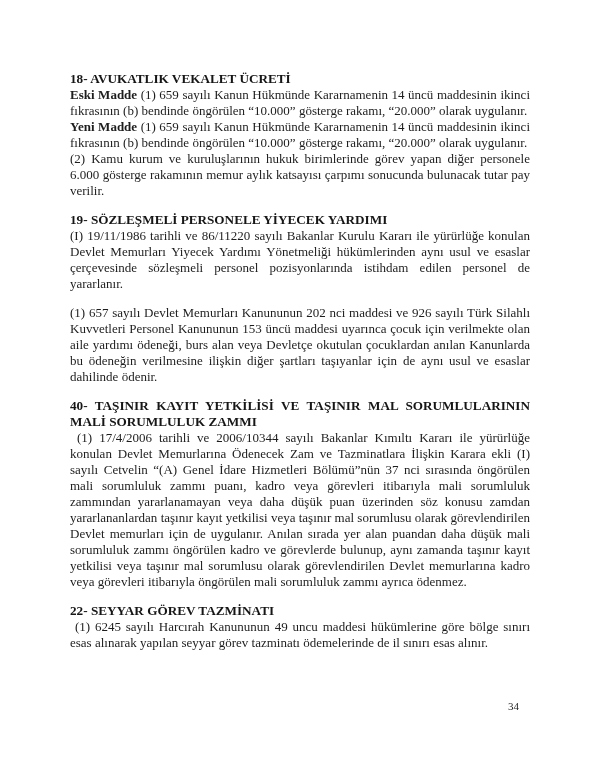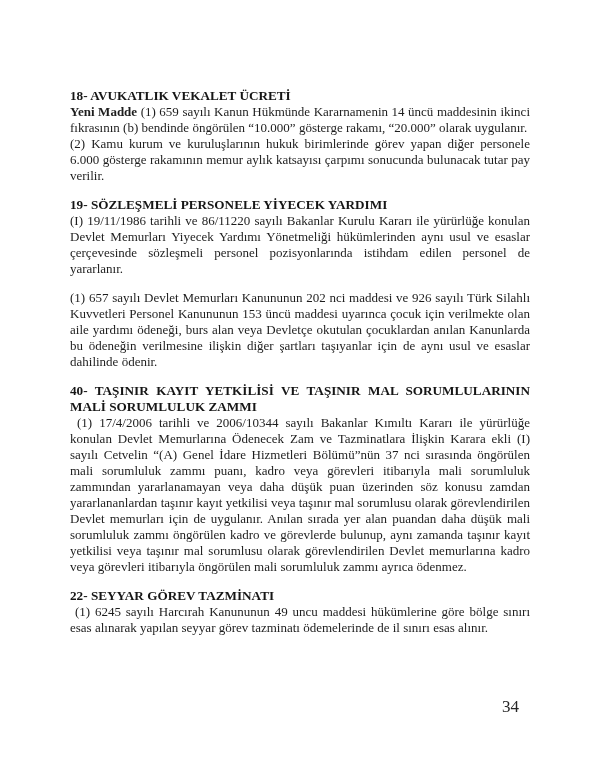--- a/index.html
+++ b/index.html
@@ -11,21 +11,21 @@
     position: relative;
     width: 600px;
     height: 777px;
     background: #ffffff;
     font-family: "Liberation Serif", serif;
     overflow: hidden;
   }
   .content {
     position: absolute;
     left: 70px;
-    top: 88px;
+    top: 71px;
     width: 460px;
     font-size: 13px;
     line-height: 16px;
     color: #1d1d1d;
     text-align: justify;
   }
   .section {
     margin: 0 0 13px 0;
   }
   .section-heading {
@@ -39,21 +39,21 @@
   .para {
     margin: 0;
   }
   .para .lead {
     font-weight: bold;
   }
   .page-number {
     position: absolute;
     top: 699px;
     right: 81px;
-    font-size: 17px;
+    font-size: 11px;
     line-height: 15px;
     color: #262626;
     font-family: "Liberation Serif", serif;
   }
   .watermark {
     position: absolute;
     right: 2px;
     bottom: 2px;
     width: 106px;
     height: 32px;
@@ -93,20 +93,21 @@
 </style>
 </head>
 <body>
 
 <div class="page">
 
   <div class="content">
 
     <div class="section">
       <h2 class="section-heading">18- AVUKATLIK VEKALET ÜCRETİ</h2>
+      <p class="para"><b class="lead">Eski Madde</b><span> (1) 659 sayılı Kanun Hükmünde Kararnamenin 14 üncü maddesinin ikinci fıkrasının (b) bendinde öngörülen “10.000” gösterge rakamı, “20.000” olarak uygulanır.</span></p>
       <p class="para"><b class="lead">Yeni Madde</b><span> (1) 659 sayılı Kanun Hükmünde Kararnamenin 14 üncü maddesinin ikinci fıkrasının (b) bendinde öngörülen “10.000” gösterge rakamı, “20.000” olarak uygulanır.</span></p>
       <p class="para"><span>(2) Kamu kurum ve kuruluşlarının hukuk birimlerinde görev yapan diğer personele 6.000 gösterge rakamının memur aylık katsayısı çarpımı sonucunda bulunacak tutar pay verilir.</span></p>
     </div>
 
     <div class="section">
       <h2 class="section-heading">19- SÖZLEŞMELİ PERSONELE YİYECEK YARDIMI</h2>
       <p class="para"><span>(I) 19/11/1986 tarihli ve 86/11220 sayılı Bakanlar Kurulu Kararı ile yürürlüğe konulan Devlet Memurları Yiyecek Yardımı Yönetmeliği hükümlerinden aynı usul ve esaslar çerçevesinde sözleşmeli personel pozisyonlarında istihdam edilen personel de yararlanır.</span></p>
     </div>
 
     <div class="section">

